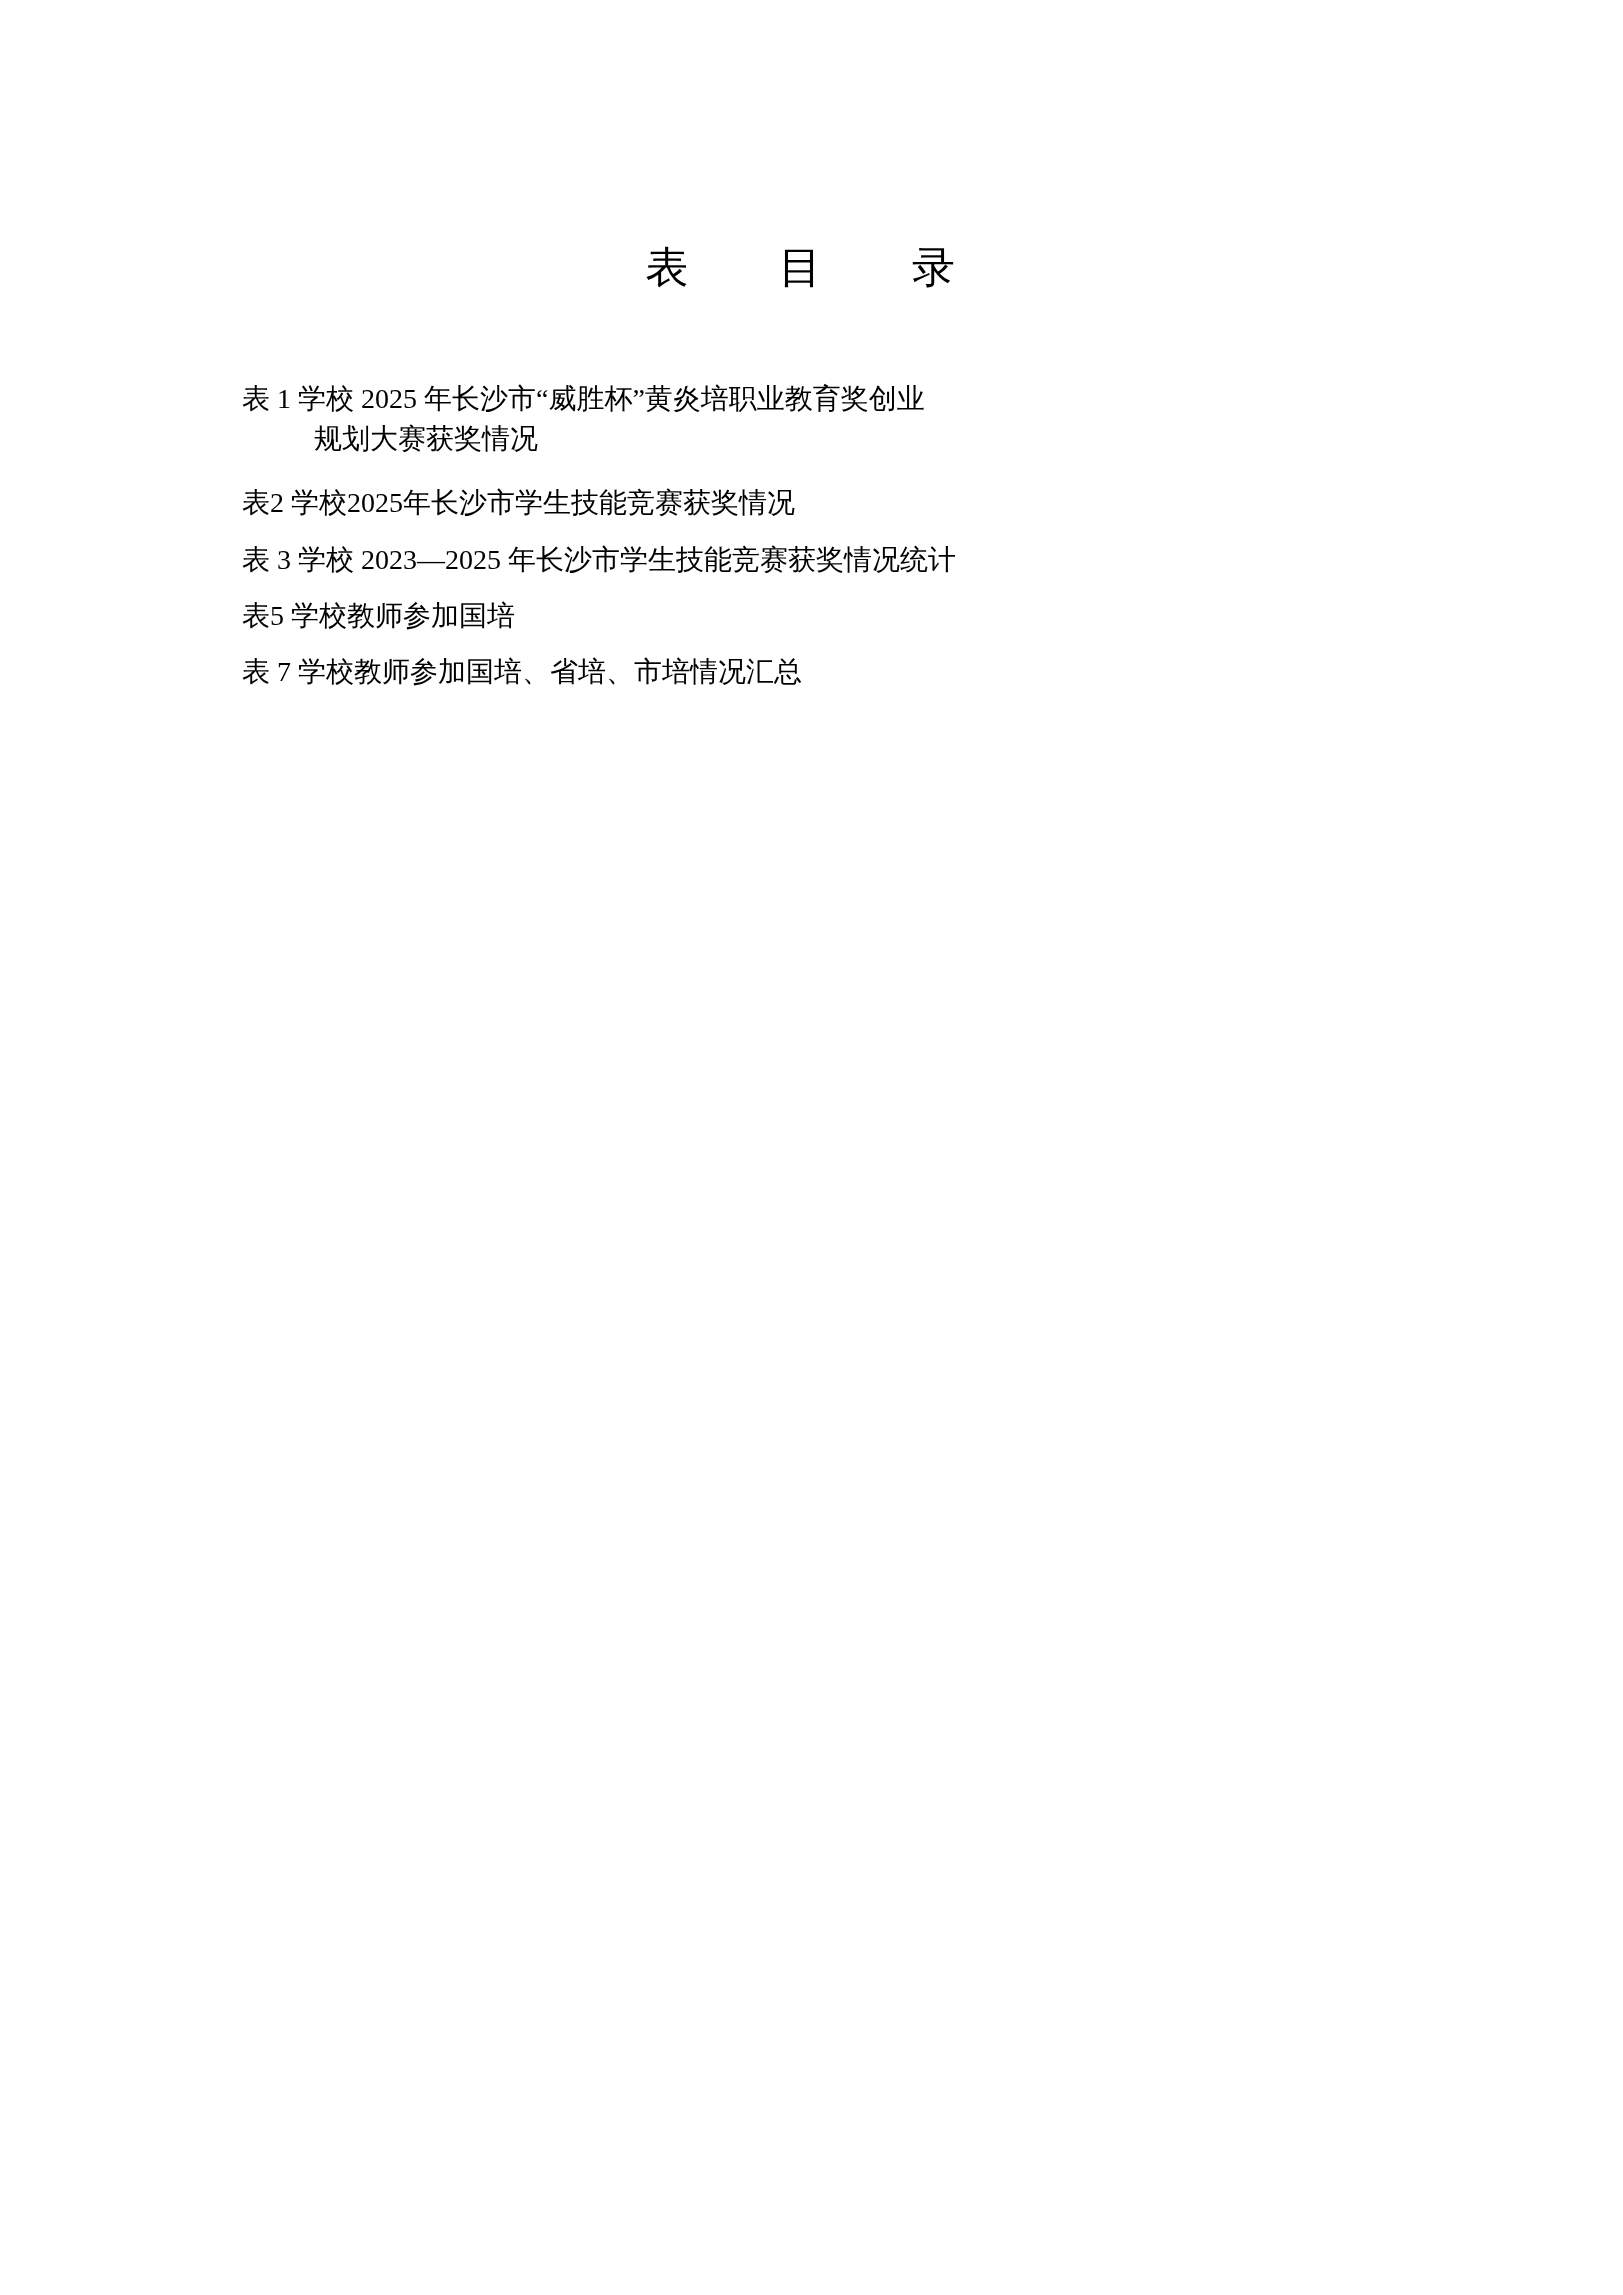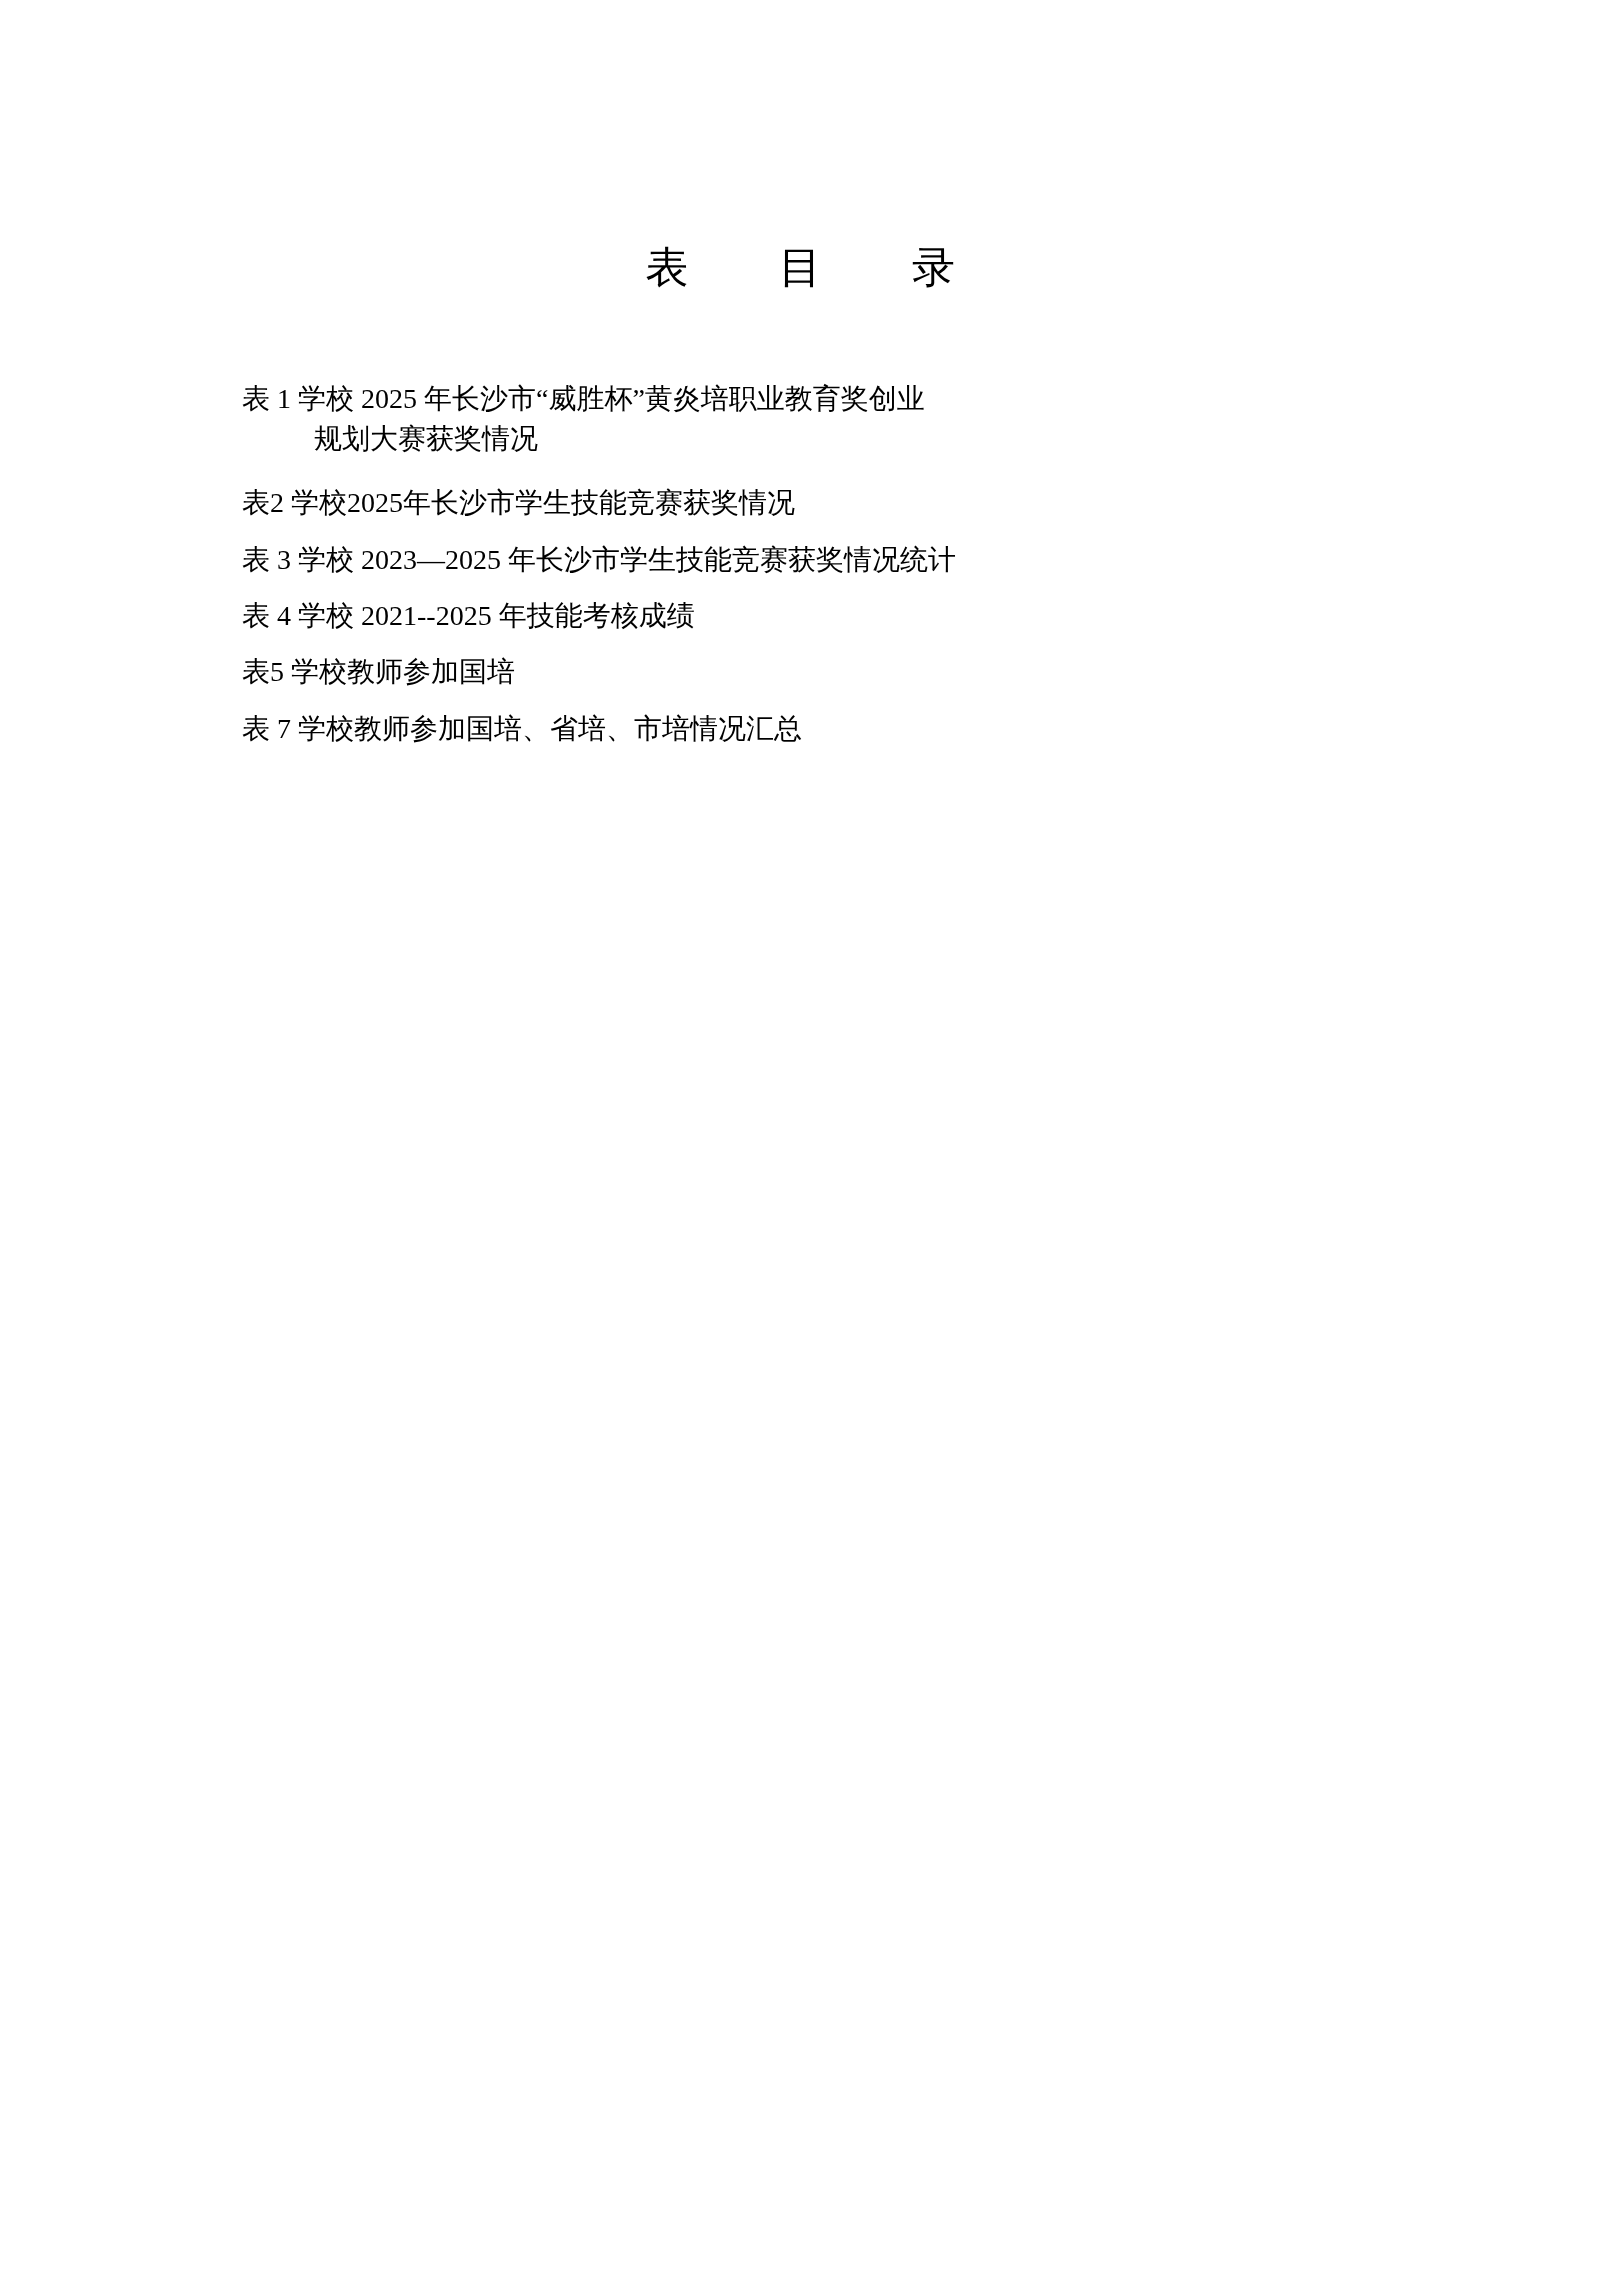--- a/index.html
+++ b/index.html
@@ -68,23 +68,20 @@
     </li>
 
     <li class="toc-item tight">
       <span>表2  学校2025年长沙市学生技能竞赛获奖情况</span>
     </li>
 
     <li class="toc-item tight">
       <span>表 3  学校 2023—2025 年长沙市学生技能竞赛获奖情况统计</span>
     </li>
 
-    <li class="toc-item tight">
-      <span>表 4  学校 2021--2025 年技能考核成绩</span>
-    </li>
 
     <li class="toc-item tight">
       <span>表5  学校教师参加国培</span>
     </li>
 
 
     <li class="toc-item tight">
       <span>表 7  学校教师参加国培、省培、市培情况汇总</span>
     </li>
 

